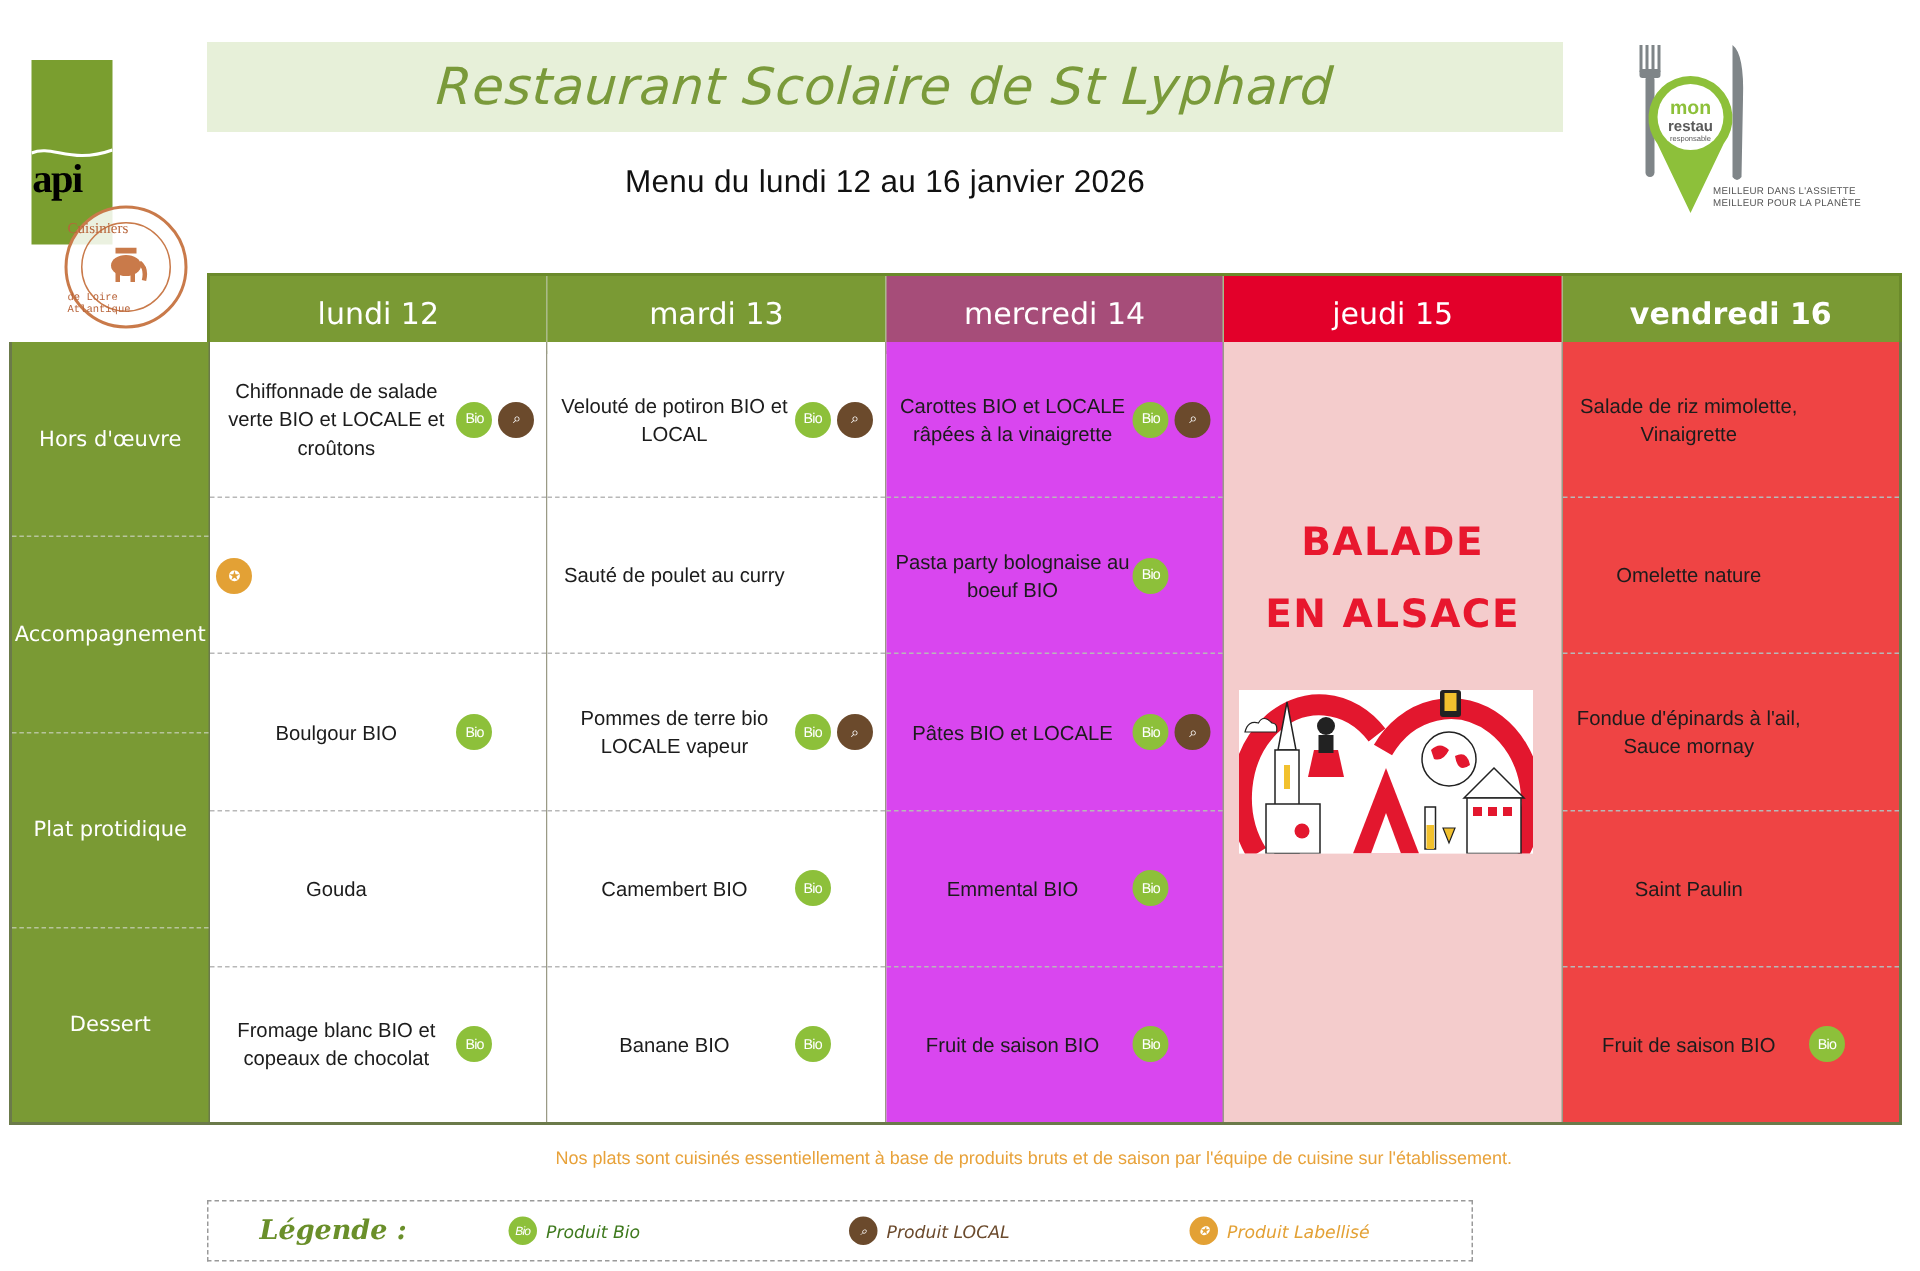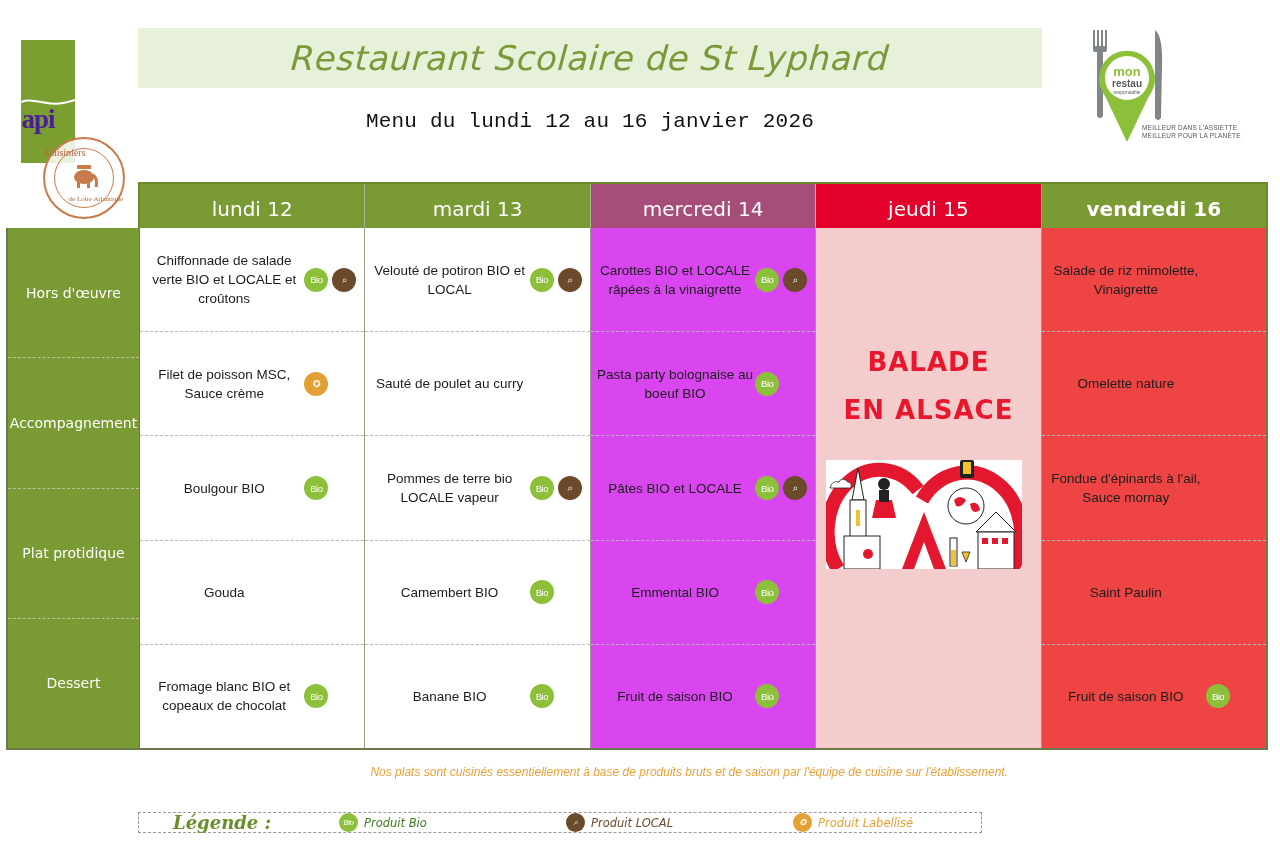--- a/index.html
+++ b/index.html
@@ -2,30 +2,30 @@
 <html><head>
 <meta charset="utf-8">
 <style>
   * { box-sizing: border-box; margin: 0; padding: 0; }
   html, body { width: 1280px; height: 847px; background: #ffffff; overflow: hidden; }
   body { position: relative; font-family: "Liberation Sans", "DejaVu Sans", sans-serif; color: #222; }
 
   
   .api-logo { position: absolute; left: 21px; top: 40px; width: 54px; height: 123px; background: #7a9e2f; }
   .api-logo .wave { position: absolute; left: 0; top: 56px; width: 54px; height: 14px; }
-  .api-logo .api-text { position: absolute; left: 0; top: 64px; width: 34px; text-align: center; color: #4c1d95; font-family: "Liberation Serif", "DejaVu Serif", serif; font-size: 27px; font-weight: bold; letter-spacing: -1px; }
+  .api-logo .api-text { position: absolute; left: 0; top: 64px; width: 34px; text-align: center; color: #000000; font-family: "Liberation Serif", "DejaVu Serif", serif; font-size: 27px; font-weight: bold; letter-spacing: -1px; }
   .stamp { position: absolute; left: 43px; top: 137px; width: 82px; height: 82px; border-radius: 50%; border: 2px solid #c97a4a; background: rgba(255,255,255,0.85); }
   .stamp-inner { position: absolute; left: 9px; top: 9px; width: 60px; height: 60px; border-radius: 50%; border: 1px solid #c97a4a; }
   .stamp-top { position: absolute; left: 0; top: 8px; width: 78px; text-align: left; font-family: "Liberation Serif", serif; font-size: 10px; color: #b8643a; }
-  .stamp-bottom { position: absolute; left: 0; top: 56px; width: 78px; text-align: right; font-family: Liberation Serif, serif; font-size: 7px; color: #b8643a; }
+  .stamp-bottom { position: absolute; left: 0; top: 56px; width: 78px; text-align: left; font-family: Liberation Mono, monospace; font-size: 7px; color: #b8643a; }
   .stamp .elephant { position: absolute; left: 26px; top: 26px; }
 
   .title-band { position: absolute; left: 138px; top: 28px; width: 904px; height: 60px; background: #e7f0d9; display: flex; align-items: center; justify-content: center; }
   .title-band h1 { font-family: "DejaVu Sans", sans-serif; font-size: 34px; font-weight: normal; color: #7a9a3a; letter-spacing: 0.5px; font-style: italic; transform: skewX(-4deg); }
-  .subtitle { position: absolute; left: 138px; top: 110px; width: 904px; text-align: center; font-family: Liberation Mono, monospace; font-size: 21px; color: #111; letter-spacing: 0.2px; }
+  .subtitle { position: absolute; left: 138px; top: 110px; width: 904px; text-align: center; font-family: Liberation Sans, sans-serif; font-size: 21px; color: #111; letter-spacing: 0.2px; }
 
   .mrr-logo { position: absolute; left: 1085px; top: 26px; width: 150px; height: 125px; }
   .mrr-tag { position: absolute; left: 1142px; top: 124px; font-size: 6.5px; color: #555; line-height: 8px; letter-spacing: 0.2px; }
 
   
   .grid { position: absolute; left: 6px; top: 182px; width: 1262px; height: 568px; }
   .day-header-row { position: absolute; left: 132px; top: 0; width: 1130px; height: 54px; display: flex; border: 2px solid #6b8a2b; border-bottom: 2px solid #5f7c25; }
   .day-header { flex: 1; display: flex; align-items: center; justify-content: center; color: #fff; font-family: "DejaVu Sans", sans-serif; font-size: 20px; border-right: 1px solid #a9b98a; }
   .day-header:last-child { border-right: none; font-weight: bold; }
 
@@ -45,22 +45,22 @@
   .badge.bio { background: #8dc03a; }
   .badge.local { background: #6b4a2c; }
   .badge.label { background: #e3a135; }
 
   .jeudi-col { background: #f4cccc; }
   .jeudi-content { position: absolute; left: 0; top: 0; width: 100%; height: 100%; }
   .balade { position: absolute; left: 0; top: 110px; width: 100%; text-align: center; font-family: "DejaVu Sans", sans-serif; font-weight: 900; color: #e8172e; font-size: 26px; line-height: 48px; letter-spacing: 1px; }
   .alsace-img { position: absolute; left: 10px; top: 232px; width: 196px; height: 109px; background: #fff; overflow: hidden; }
 
   
-  .footnote { position: absolute; left: 138px; top: 765px; width: 870px; text-align: right; font-size: 12px; color: #e8a23a; font-style: italic; }
-  .legend { position: absolute; left: 138px; top: 800px; width: 844px; height: 21px; border: 1px dashed #9a9a9a; display: flex; align-items: center; margin-top: 12px; }
+  .footnote { position: absolute; left: 138px; top: 765px; width: 870px; text-align: right; font-size: 12px; color: #e8a23a; }
+  .legend { position: absolute; left: 138px; top: 800px; width: 844px; height: 41px; border: 1px dashed #9a9a9a; display: flex; align-items: center; }
   .legend-title { font-family: "DejaVu Serif", serif; font-style: italic; font-weight: bold; font-size: 18px; color: #6a8f2a; margin-left: 34px; width: 166px; }
   .legend-item { display: flex; align-items: center; gap: 6px; font-family: "DejaVu Sans", sans-serif; font-size: 11.5px; font-style: italic; }
   .legend-item .badge { width: 19px; height: 19px; font-size: 8px; }
   .legend-item.li-bio { width: 227px; color: #3f7a1e; }
   .legend-item.li-local { width: 227px; color: #6b4a2c; }
   .legend-item.li-label { color: #e3a135; }
 </style>
 </head>
 <body>
 
@@ -131,21 +131,20 @@
 
     <div class="day-col" style="background:#ffffff">
       <div class="cell">
         <div class="dish">Chiffonnade de salade verte BIO et LOCALE et croûtons</div>
         <div class="icons">
             <span class="badge bio">Bio</span>
             <span class="badge local">⌕</span>
           </div>
       </div>
       <div class="cell">
-        <div class="dish">Filet de poisson MSC, Sauce crème</div>
         <div class="icons">
             <span class="badge label">✪</span>
           </div>
       </div>
       <div class="cell">
         <div class="dish">Boulgour BIO</div>
         <div class="icons">
             <span class="badge bio">Bio</span>
           </div>
       </div>

